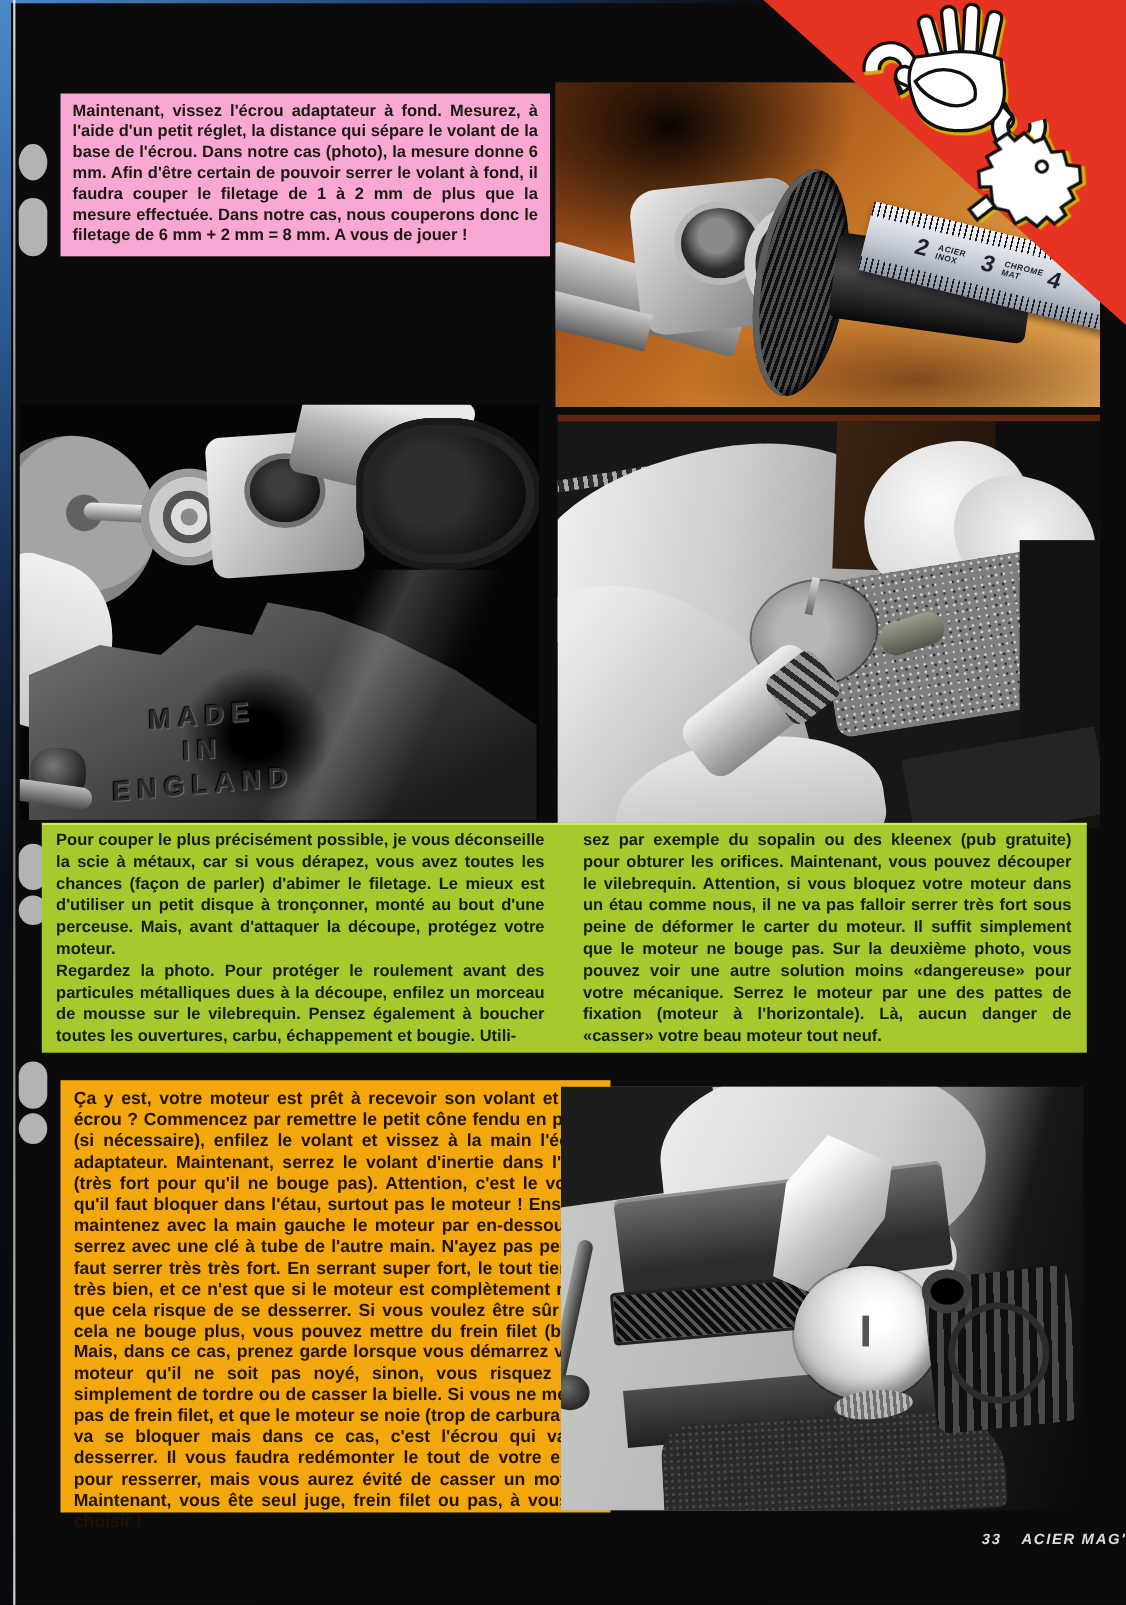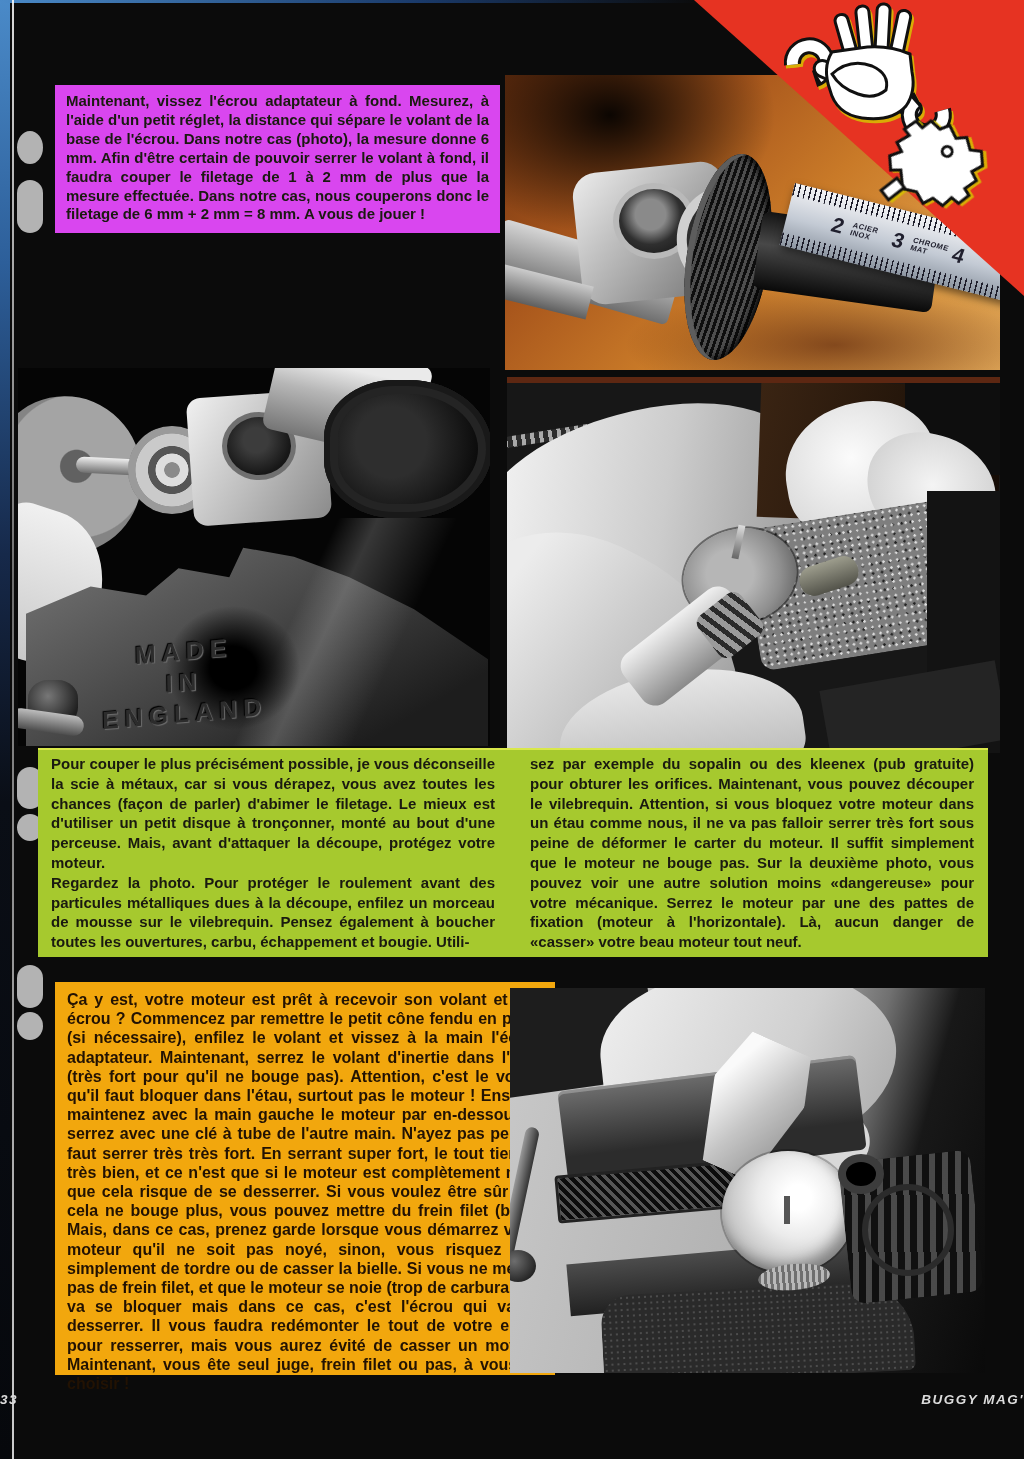--- a/index.html
+++ b/index.html
@@ -20,30 +20,30 @@
   .hole.round{border-radius:50%;}
   .h1{top:131px;height:33px;}
   .h2{top:180px;height:53px;}
   .h3{top:767px;height:42px;}
   .h4{top:814px;height:27px;}
   .h5{top:965px;height:43px;}
   .h6{top:1012px;height:28px;}
 
   
   .txt{font-weight:700;text-align:justify;color:#1a1a10;}
-  .box-yellow{left:55px;top:85px;width:445px;height:148px;background:#d946ef;
+  .box-yellow{left:55px;top:85px;width:445px;height:148px;background:#f9a8d4;
     padding:7px 11px 0 11px;box-sizing:border-box;font-size:15px;line-height:18.9px;}
   .box-green{left:38px;top:748px;width:950px;height:209px;background:#a6c92e;
     box-shadow:inset 0 2px 0 #d9e84a;box-sizing:border-box;display:flex;gap:35px;padding:6px 13px 0 13px;}
   .box-green .col{width:444px;font-size:15px;line-height:19.8px;white-space:pre-line;}
   .box-orange{left:55px;top:982px;width:500px;height:393px;background:#f2a70d;
     padding:8px 12px 0 12px;box-sizing:border-box;font-size:16px;line-height:19.2px;color:#221203;}
 
   
-  .footer{left:0;top:1392px;width:1024px;display:flex;justify-content:space-between;gap:18px;
+  .footer{left:0;top:1392px;width:1024px;display:flex;justify-content:flex-end;gap:18px;
     color:#dcdcdc;font-weight:700;font-style:italic;font-size:13.5px;letter-spacing:1.5px;}
 
   
   .corner-svg{right:0;top:0;width:336px;height:304px;}
 
   
   .photo1{left:505px;top:75px;width:495px;height:295px;overflow:hidden;
     background:linear-gradient(135deg,#6e3210 0%,#a8561c 30%,#c97a28 55%,#dd9a44 80%,#e2a858 100%);}
   .p1-shadow{left:-60px;top:-80px;width:330px;height:240px;border-radius:50%;
     background:radial-gradient(closest-side,rgba(0,0,0,.92),rgba(0,0,0,0));}
@@ -318,16 +318,16 @@
     <div class="abs p4-flywheel"></div>
     <div class="abs p4-pin"></div>
     <div class="abs p4-hub"></div>
     <div class="abs p4-engine"></div>
     <div class="abs p4-carb"></div>
     <div class="abs p4-backplate"></div>
   </figure>
 
   <footer class="abs footer">
     <span>33</span>
-    <span>BUGGY MAG'</span>
+    <span>ACIER MAG'</span>
   </footer>
 
 </div>
 
 </body></html>

